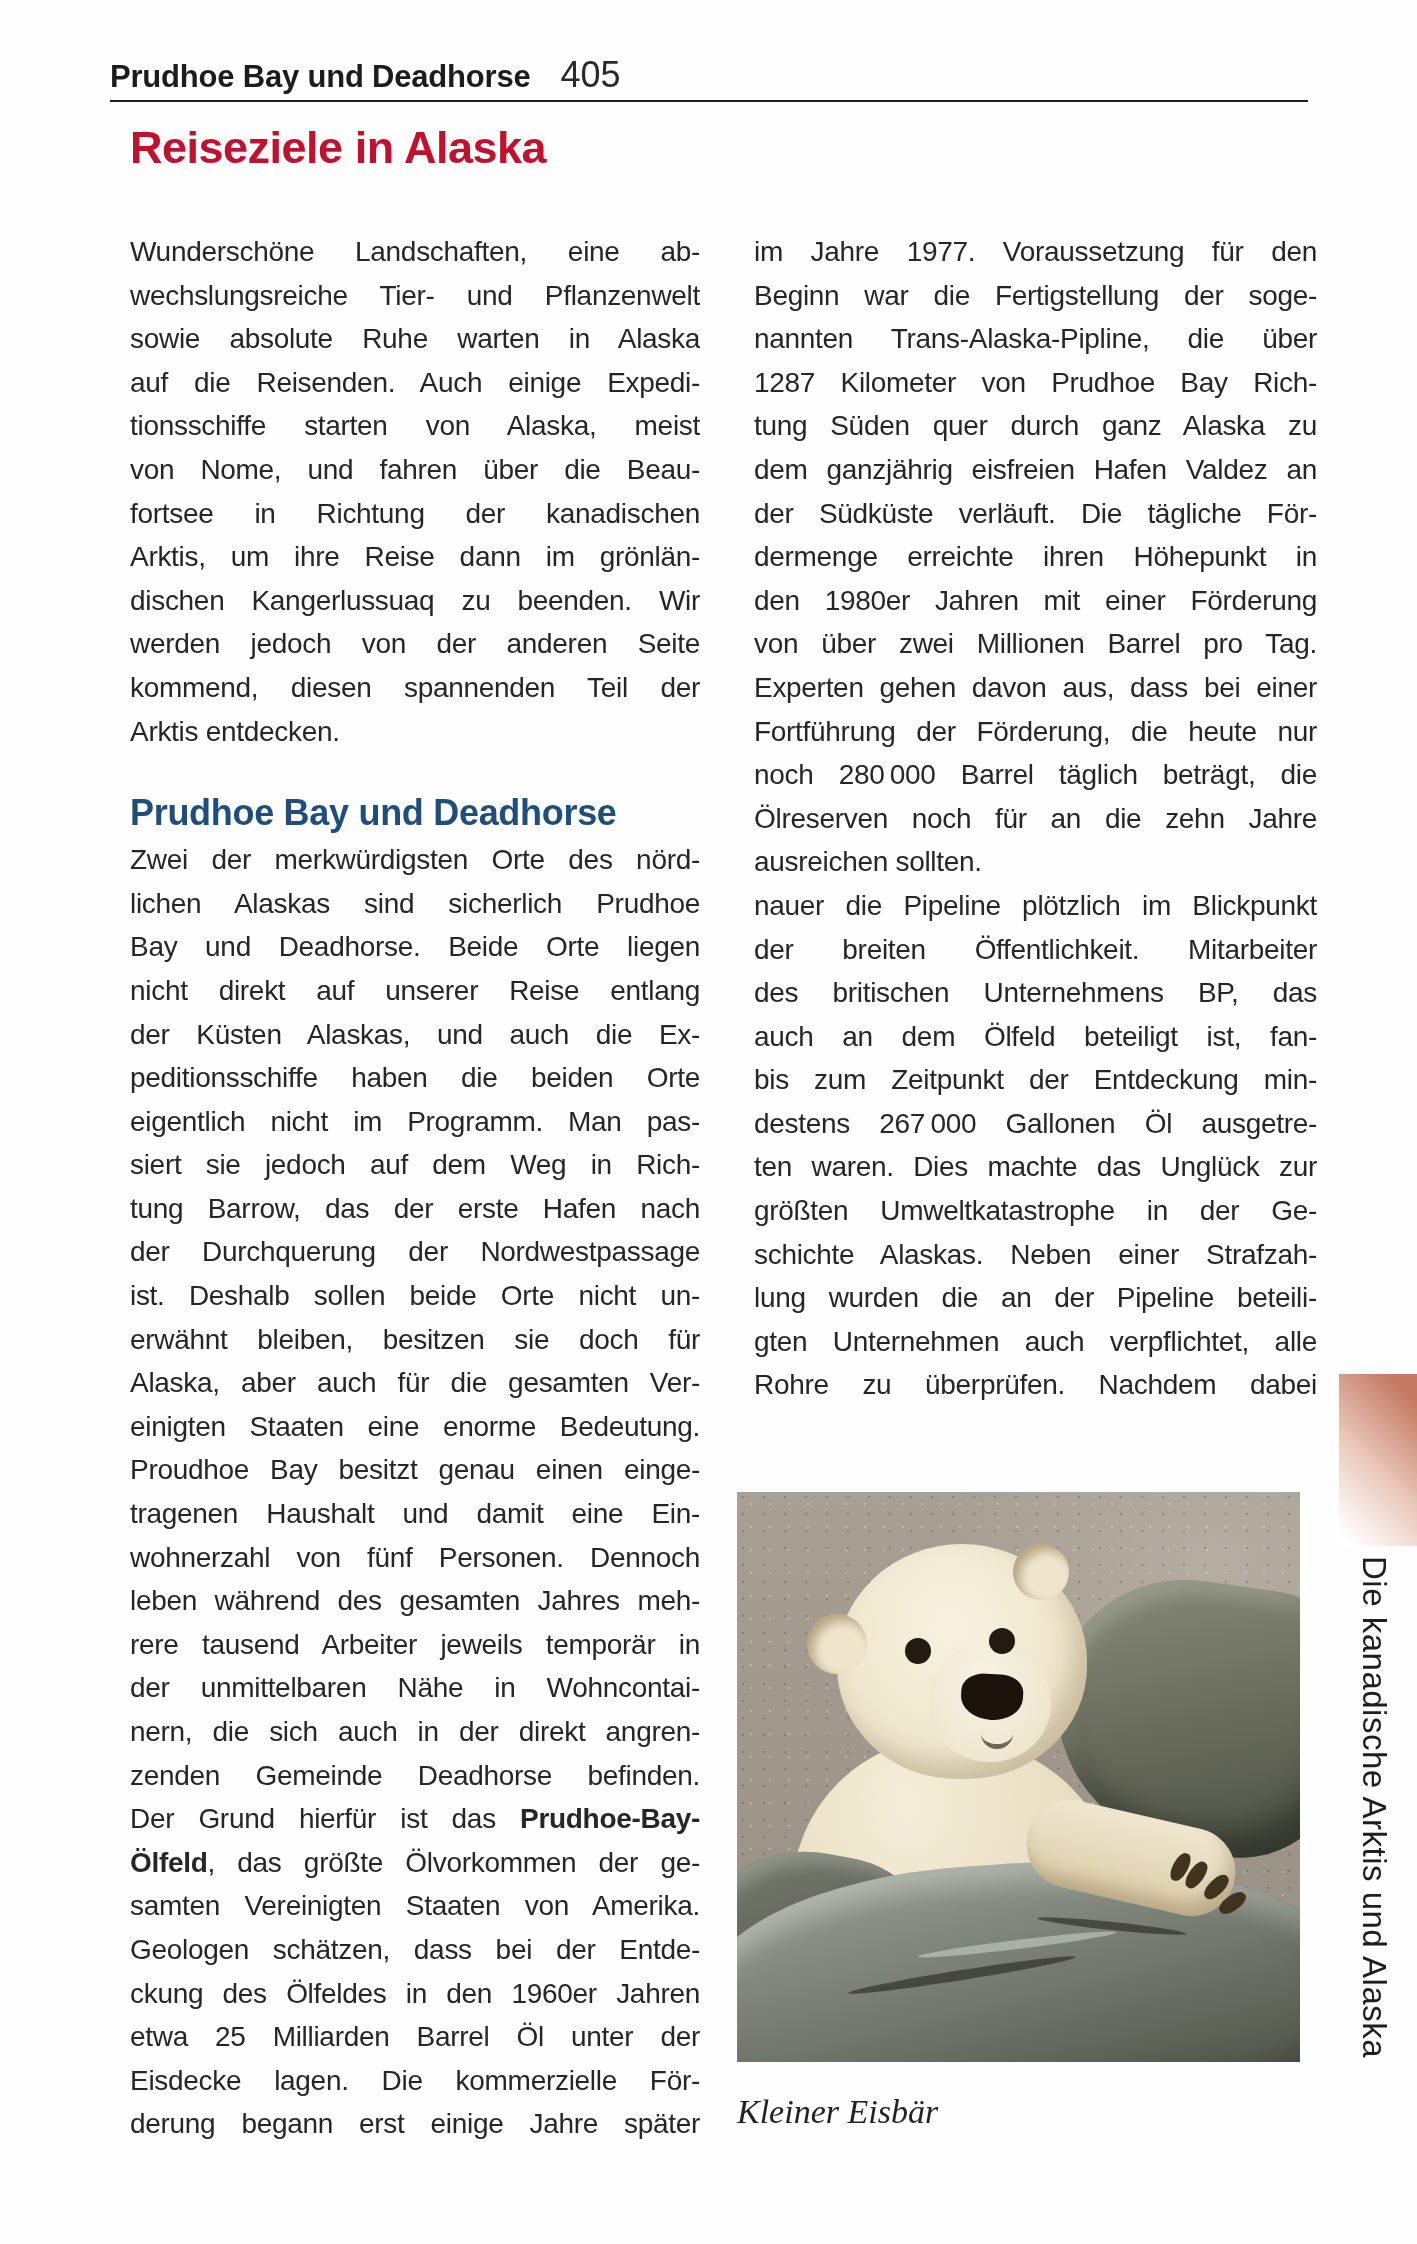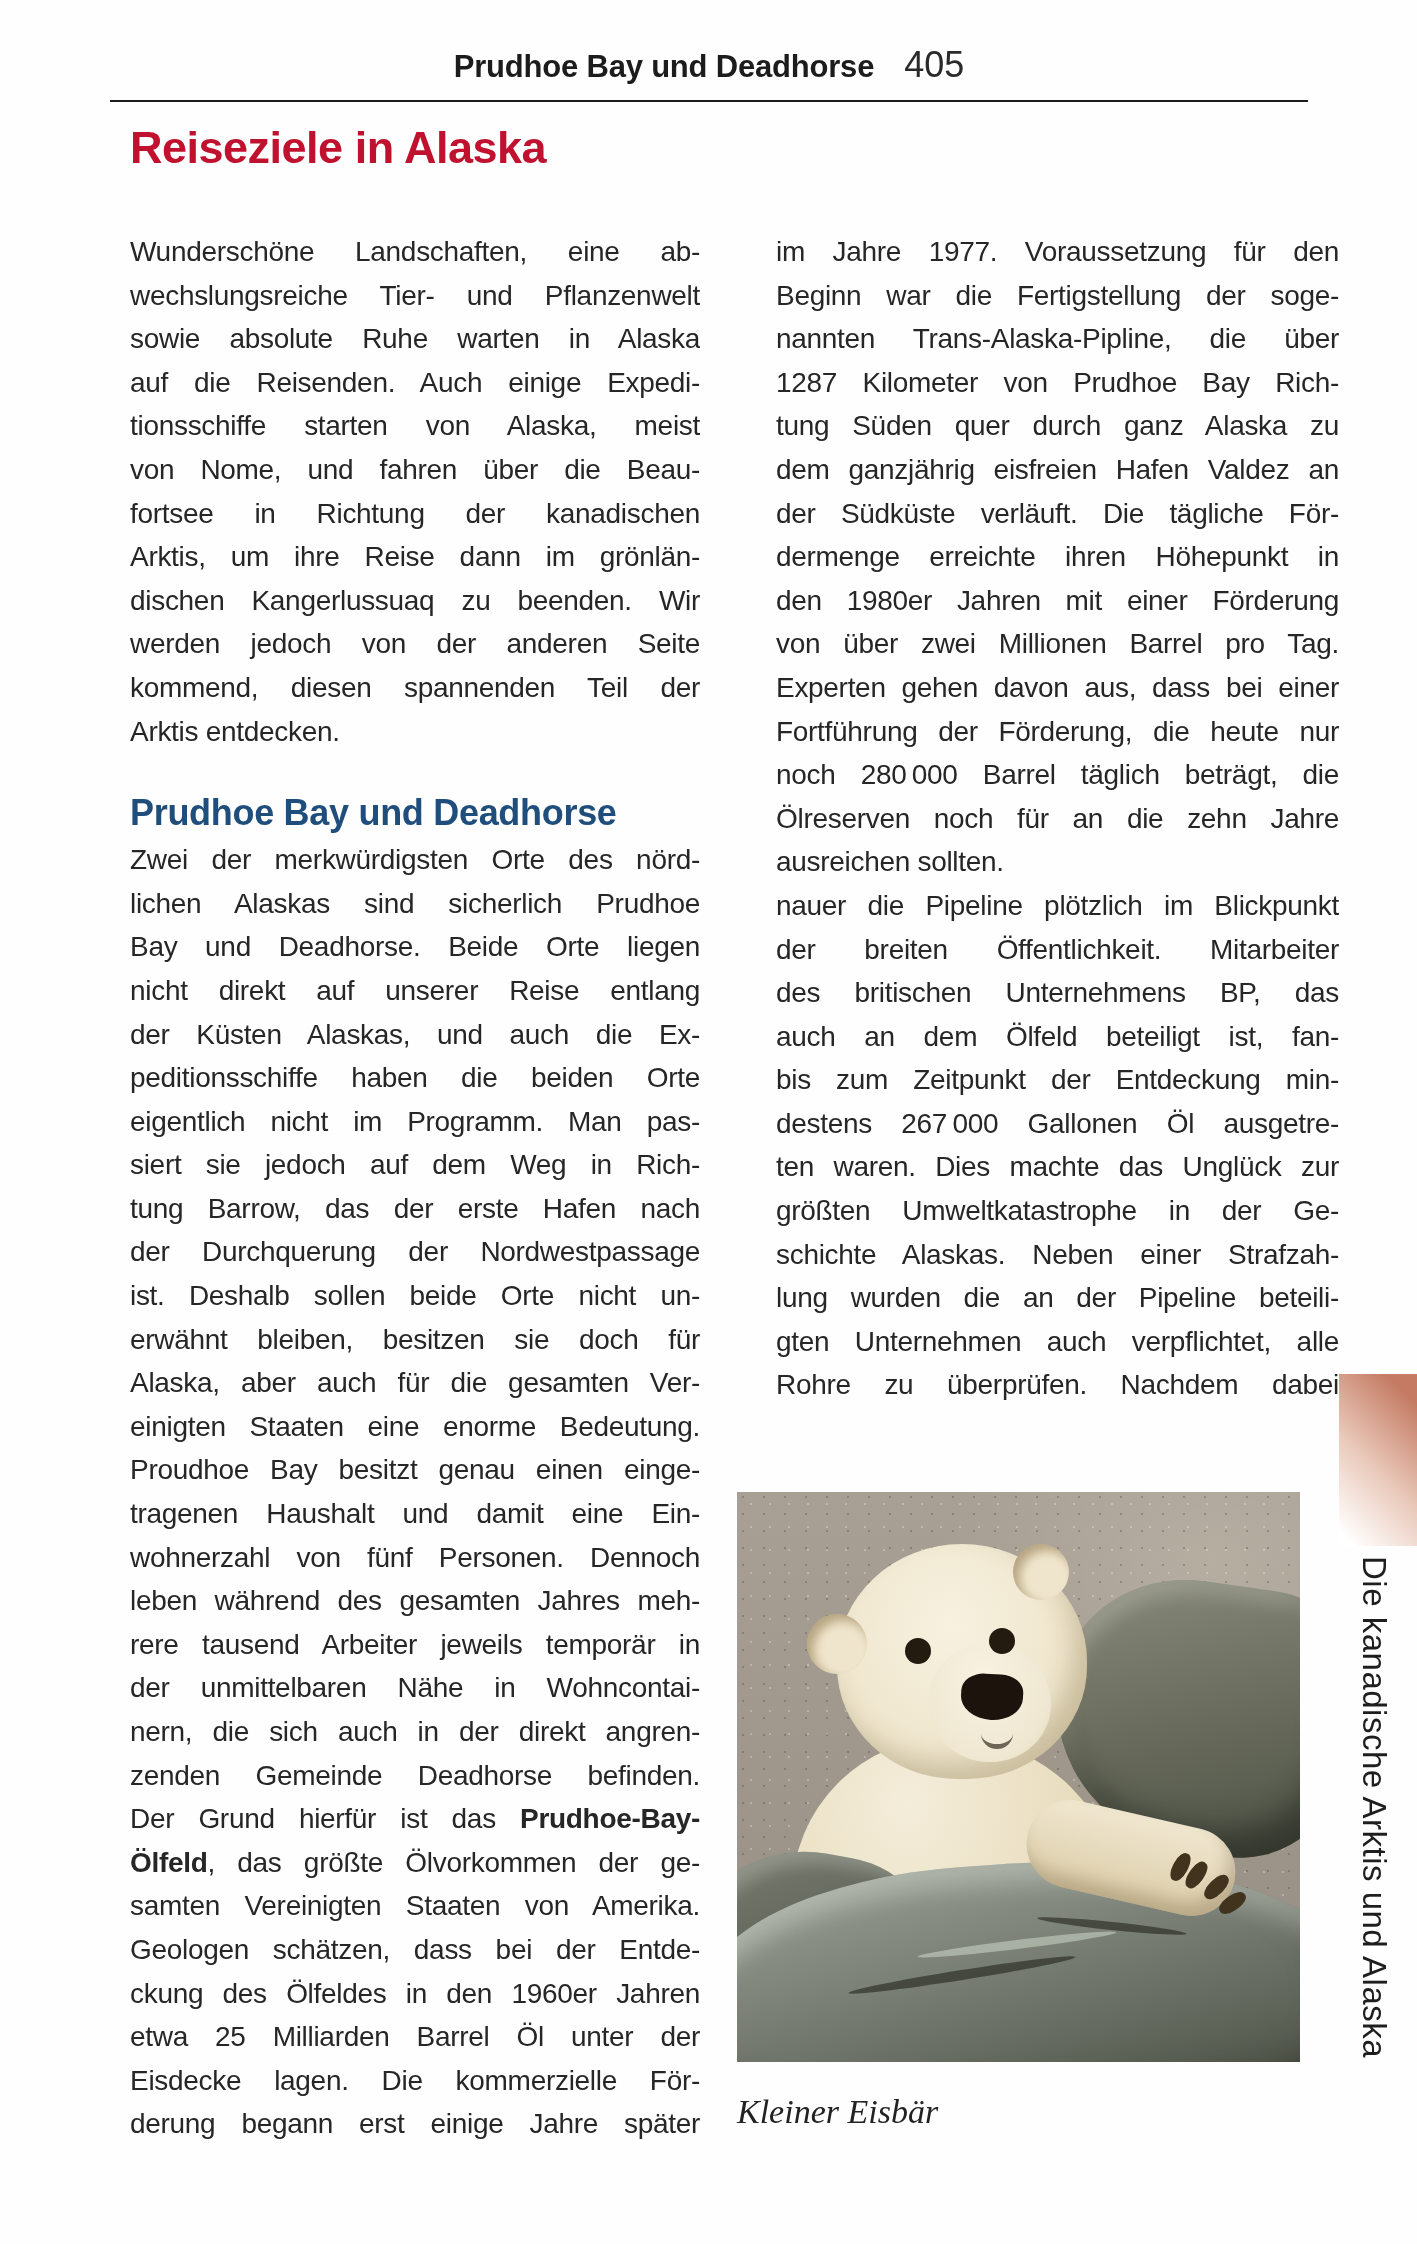--- a/index.html
+++ b/index.html
@@ -10,42 +10,42 @@
   }
   html,body{margin:0;padding:0;background:#ffffff;}
   .page{
     position:relative; width:1417px; height:2244px; overflow:hidden;
     background:#fefefe;
     font-family:"Liberation Sans", sans-serif;
     color:var(--body-text);
   }
   
   .running-header{
-    position:absolute; top:44px; left:110px; width:1198px;
-    text-align:center; white-space:nowrap;
+    position:absolute; top:54px; left:110px; width:1198px;
+    text-align:left; white-space:nowrap;
   }
   .running-header .sect{
     font-size:31px; font-weight:bold; color:#1c1c1c; letter-spacing:-0.2px;
   }
   .running-header .num{
     font-size:36px; font-weight:400; color:#2a2a2a; margin-left:30px;
   }
   .header-rule{
     position:absolute; top:100px; left:110px; width:1198px; height:2px;
     background:#1c1c1c;
   }
   
   .page-title{
     position:absolute; top:122px; left:130px;
     font-size:45px; font-weight:bold; color:var(--title-red); letter-spacing:-0.5px;
   }
   
   .col{position:absolute; top:222px; font-size:28px; letter-spacing:-0.3px;margin-top:8px;}
   .col-left{left:130px; width:570px;}
-  .col-right{left:776px; width:563px;}
+  .col-right{left:754px; width:563px;}
   .para{margin:0;}
   .line{
     height:43.6px; line-height:43.6px; overflow:hidden;
     text-align:justify; text-align-last:justify;
   }
   .line.flush{text-align-last:left;}
   .line b{font-weight:bold;}
   .col-heading{
     margin-top:35px; height:50px; line-height:50px;
     font-size:36px; font-weight:bold; color:var(--heading-blue); letter-spacing:-0.3px;

